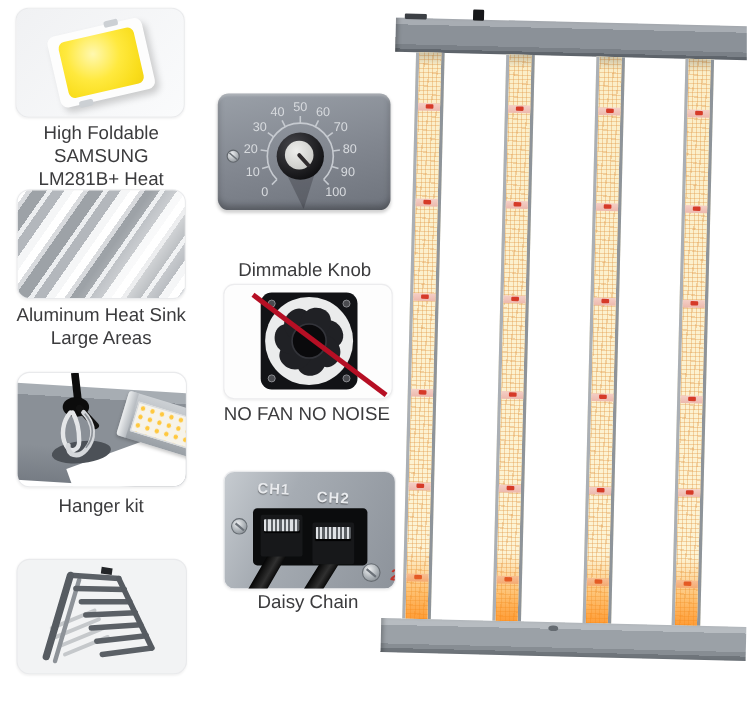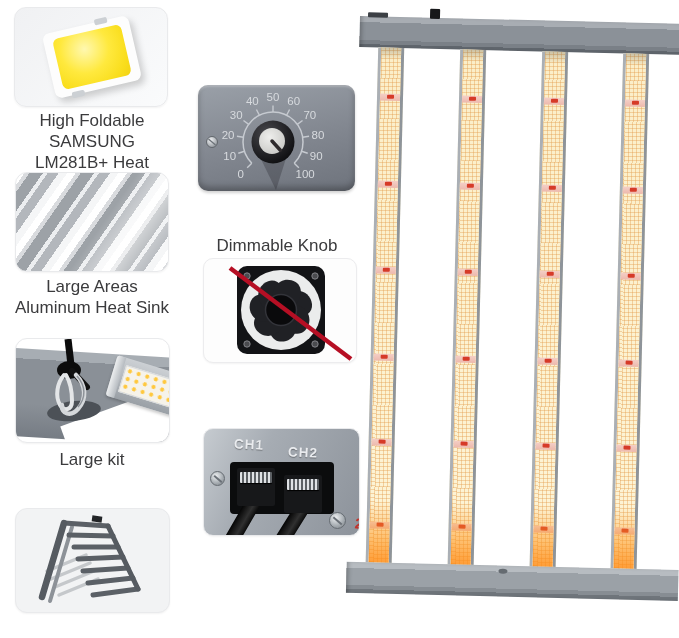--- a/index.html
+++ b/index.html
@@ -100,43 +100,43 @@
   </div>
   <div class="caption" style="left:2px;top:110px;width:180px;">
     <div>High Foldable SAMSUNG</div>
     <div>LM281B+ Heat</div>
   </div>
 
   <div class="card" id="card-heatsink">
     <div class="sheen"></div>
   </div>
   <div class="caption" style="left:2px;top:276px;width:180px;">
+    <div>Aluminum Heat Sink</div>
     <div>Large Areas</div>
-    <div>Aluminum Heat Sink</div>
   </div>
 
   <div class="card" id="card-hanger">
     <div class="beam"></div>
     <div class="hanger-white"></div>
     <div class="led-channel">
       <div class="led-board"></div>
       <div class="channel-cap"></div>
     </div>
     <svg width="153" height="103" viewBox="0 0 153 103" style="position:absolute;left:0;top:0;">
       <ellipse cx="58" cy="72" rx="27" ry="10" fill="#4c5157" transform="rotate(-6 58 72)"></ellipse>
       <path d="M52,0 L55,26" stroke="#0c0c0c" stroke-width="7" fill="none"></path>
       <ellipse cx="53" cy="31" rx="12" ry="9" fill="#0c0c0c"></ellipse>
       <path d="M56,32 L71,48" stroke="#111111" stroke-width="6" stroke-linecap="round" fill="none"></path>
       <path d="M48,36 C41,44 39,57 44,66 C48,73 56,71 56,62 C56,50 53,41 50,36" stroke="#e4e6e8" stroke-width="4" fill="none" stroke-linecap="round"></path>
       <path d="M60,36 C70,46 71,60 62,70 C55,78 45,75 46,66" stroke="#d5d8db" stroke-width="4.5" fill="none" stroke-linecap="round"></path>
       <path d="M61,37 C70,47 70,59 62,68" stroke="#8d9298" stroke-width="1.5" fill="none"></path>
     </svg>
   </div>
   <div class="caption" style="left:2px;top:449px;width:180px;">
-    <div>Large kit</div>
+    <div>Hanger kit</div>
   </div>
 
   <div class="card" id="card-foldable">
     <svg width="153" height="103" viewBox="0 0 153 103">
       <g stroke="#c5c8cb" stroke-width="3.5" stroke-linecap="round">
         <line x1="31" y1="62" x2="70" y2="46"></line>
           <line x1="35" y1="70" x2="74" y2="54"></line>
         <line x1="39" y1="78" x2="78" y2="62"></line>
           <line x1="43" y1="86" x2="82" y2="70"></line>
       </g>
@@ -227,38 +227,42 @@
       <circle cx="77" cy="51" r="15.5" fill="#0a0a0c" stroke="#33343a" stroke-width="1.5"></circle>
       <g fill="#4a4b4f" stroke="#94959a" stroke-width="0.8">
         <circle cx="43" cy="17" r="3.2"></circle>
           <circle cx="111" cy="17" r="3.2"></circle>
         <circle cx="43" cy="85" r="3.2"></circle>
           <circle cx="111" cy="85" r="3.2"></circle>
       </g>
       <line x1="26" y1="9" x2="147" y2="100" stroke="#b60f24" stroke-width="4.5"></line>
     </svg>
   </div>
+  <div class="caption" style="left:196px;top:366px;width:166px;">
+    <div>NO FAN NO NOISE</div>
+  </div>
 
   <div class="card" id="card-daisy">
     <span class="ch-label" style="left:30px;top:8px;">CH1</span>
     <span class="ch-label" style="left:84px;top:16px;">CH2</span>
     <div class="dc-recess"></div>
     <div class="dc-cable" style="left:26px;top:62px;transform:rotate(30deg);"></div>
     <div class="dc-cable" style="left:72px;top:70px;transform:rotate(32deg);"></div>
     <div class="dc-port" style="left:33px;top:39px;">
         <div class="dc-pins"></div>
       </div>
     <div class="dc-port" style="left:80px;top:46px;">
         <div class="dc-pins"></div>
       </div>
     <div class="screw" style="left:6px;top:42px;width:13px;height:13px;"></div>
     <div class="screw" style="left:125px;top:83px;width:15px;height:15px;"></div>
     <span class="corner-mark">2</span>
   </div>
   <div class="caption" style="left:200px;top:537px;width:160px;">
+    <div>Daisy Chain</div>
   </div>
 
   <div class="fixture">
     <div class="crossbar" id="crossbar-top">
       <div class="bracket"></div>
       <div class="connector"></div>
     </div>
     <div style="position:absolute;inset:0;">
         <div class="led-bar" style="left: 19px;">
           <div class="led-grid"></div>

